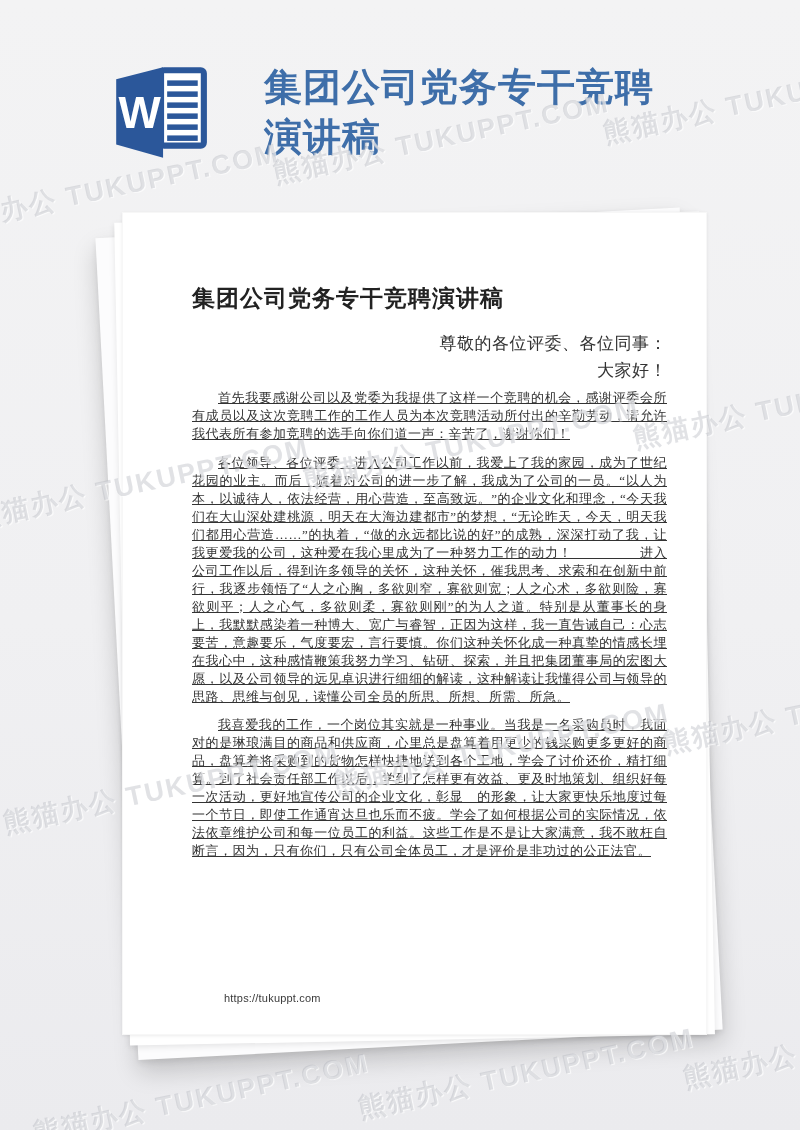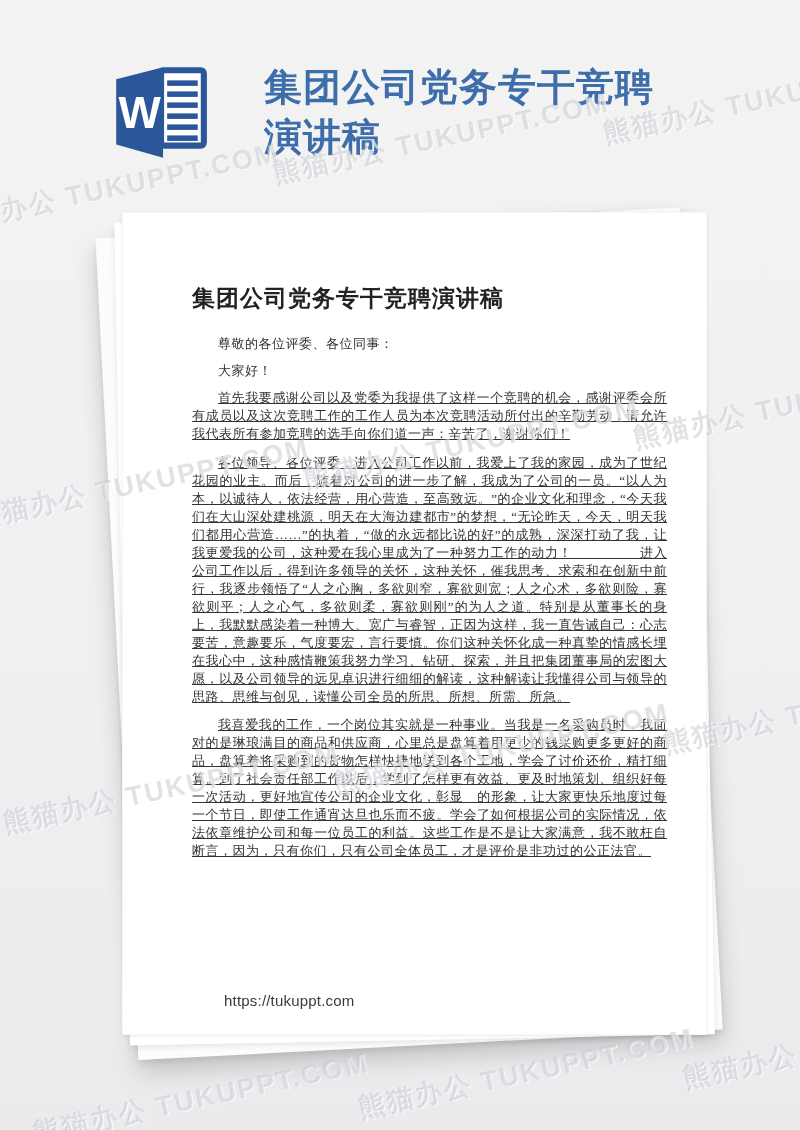--- a/index.html
+++ b/index.html
@@ -33,30 +33,31 @@
     border:1px solid rgba(0,0,0,0.03);box-sizing:border-box;
     box-shadow:0 1px 3px rgba(0,0,0,0.08);
     padding:71px 39px 0 69px;
     font-family:"Liberation Serif","DejaVu Serif",serif;color:#333333;
   }
   .doc-title{
     margin:0 0 21px 0;font-size:23px;line-height:30px;font-weight:bold;
     letter-spacing:1px;color:#222222;
   }
   .greet{
-    margin:0 0 9px 0;font-size:13px;line-height:18px;letter-spacing:0.5px;
+    margin:0 0 9px 0;font-size:17px;line-height:18px;letter-spacing:0.5px;
     text-indent:2em;
+    text-align:right;
   }
   .para{
     margin:0 0 10.5px 0;font-size:13px;line-height:18px;letter-spacing:0.5px;
     text-indent:2em;text-align:justify;text-decoration:underline;
   }
   .doc-url{
     position:absolute;left:69px;top:779px;
-    font-family:"Liberation Sans",sans-serif;font-size:15px;color:#3a3a3a;
+    font-family:"Liberation Sans",sans-serif;font-size:11px;color:#3a3a3a;
     text-decoration:none;letter-spacing:0.2px;padding-left:32px;
   }
   
   .watermark-layer{position:absolute;inset:0;z-index:20;pointer-events:none;}
   .wm{
     position:absolute;white-space:nowrap;
     font-family:"Liberation Sans",sans-serif;font-weight:bold;
     font-size:27px;letter-spacing:2px;
     color:rgba(168,170,178,0.34);
     text-shadow:1px 1px 1px rgba(255,255,255,0.8);

